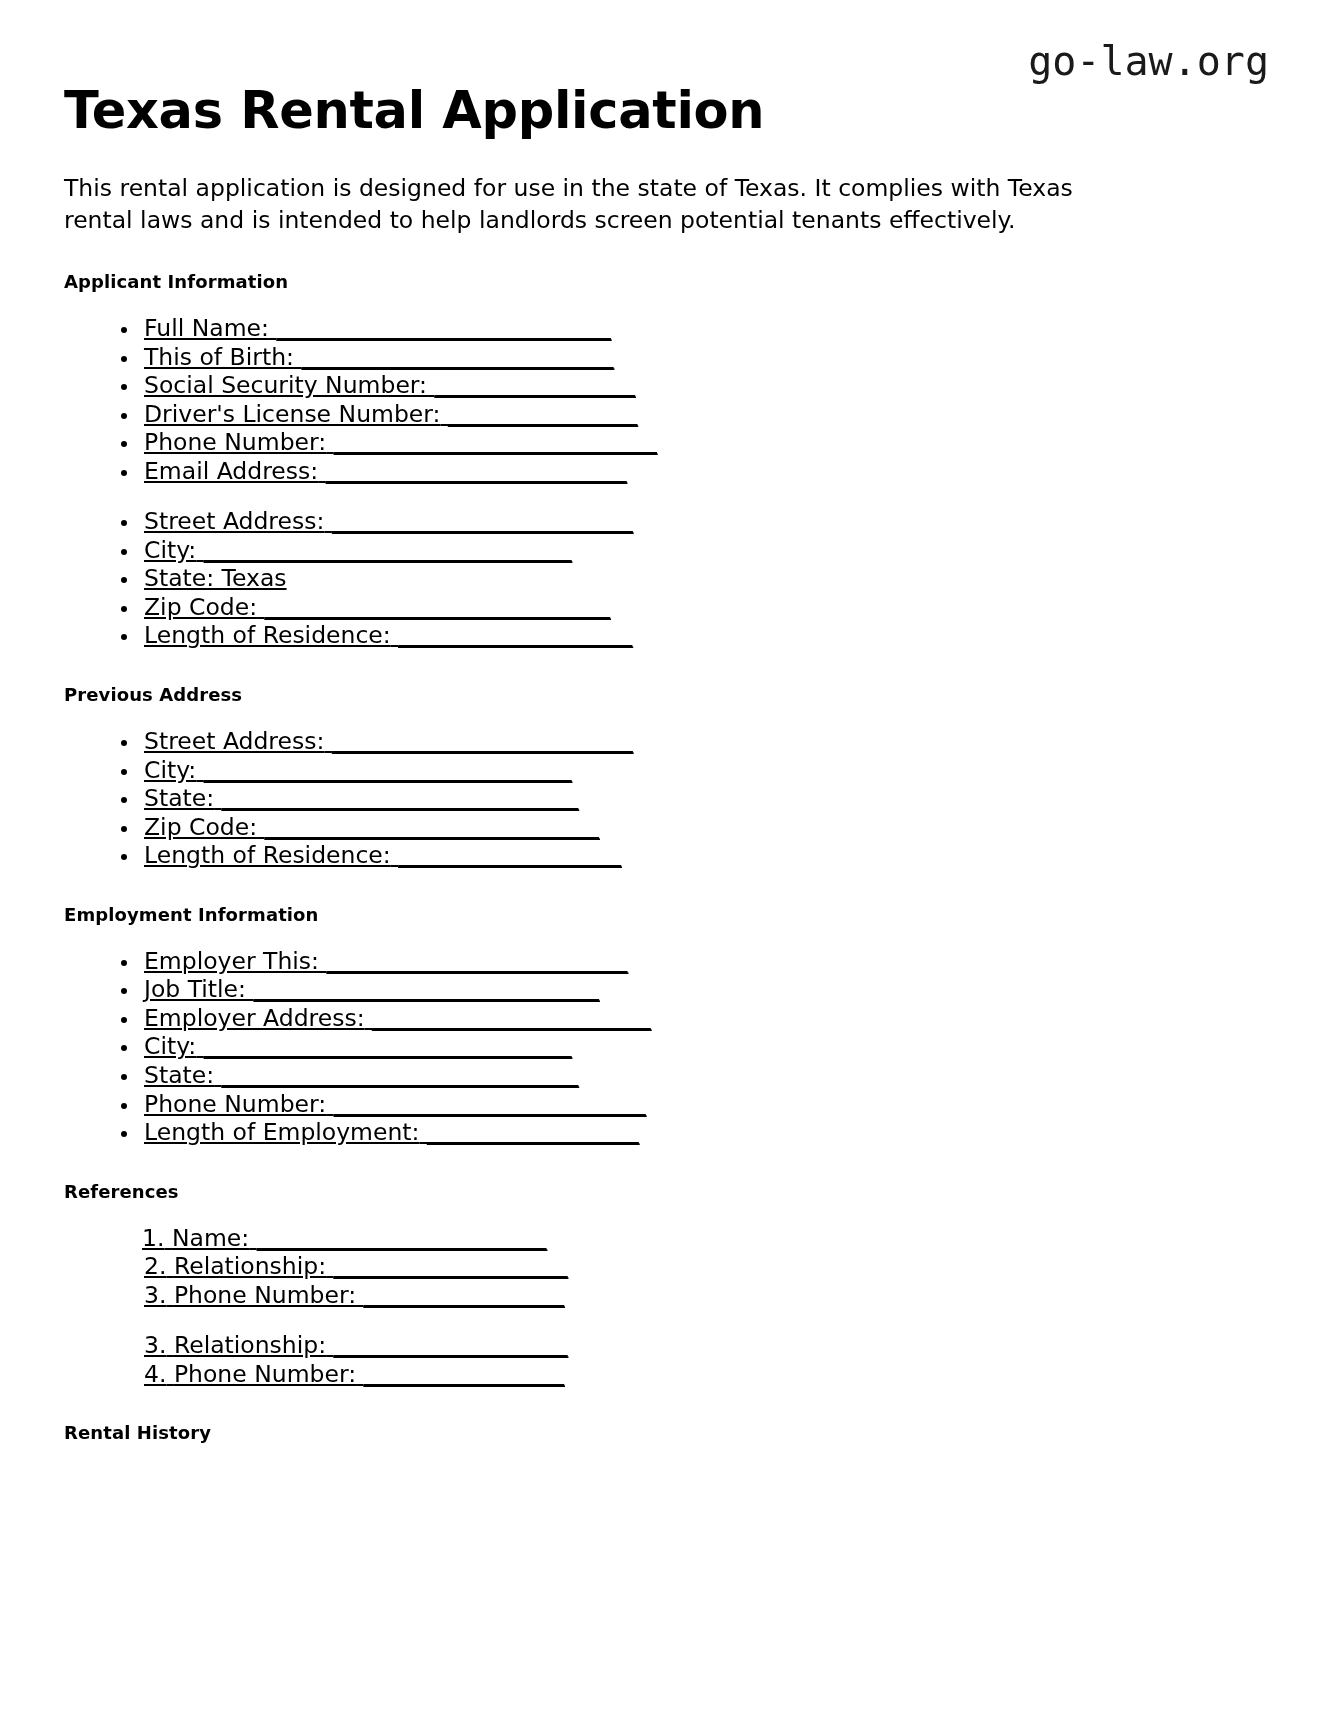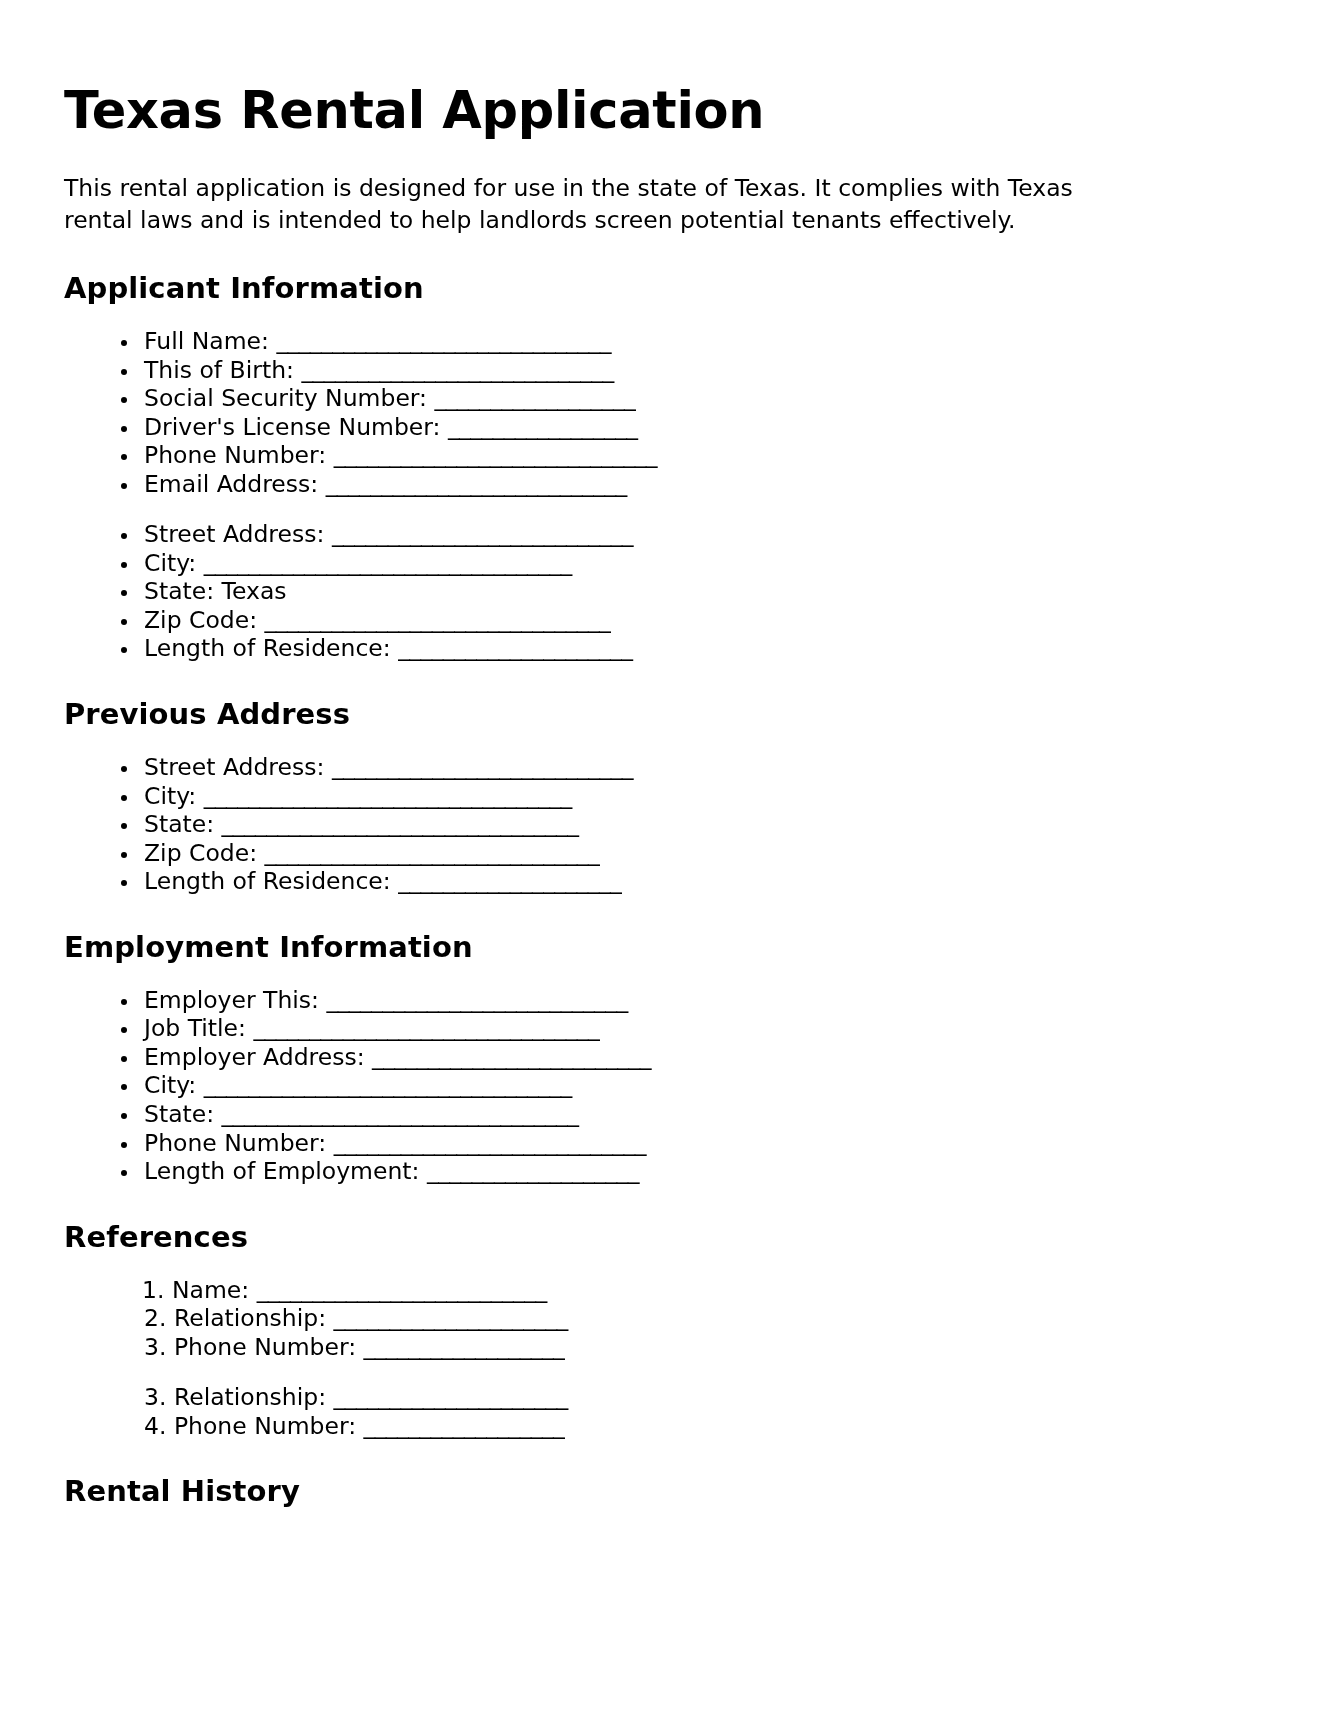--- a/index.html
+++ b/index.html
@@ -44,49 +44,51 @@
   }
   p.intro {
     margin: 34px 0 0 0;
     font-size: 23.5px;
     line-height: 1.36;
     max-width: 1020px;
     color: #000;
   }
   h2.section-title {
     margin: 34px 0 0 0;
-    font-size: 29px;
+    font-size: 18px;
     font-weight: bold;
     letter-spacing: 0.1px;
     color: #000;
   }
   ul.fields, ol.fields {
     margin: 22px 0 0 0;
     padding-left: 76px;
     list-style-position: outside;
+    text-decoration: underline;
   }
   ul.fields { list-style-type: disc; }
   ul.fields > li, ol.fields > li {
     font-size: 23.5px;
     line-height: 1.215;
     color: #000;
     padding-left: 4px;
   }
   ul.fields > li::marker { font-size: 19px; }
   .blank {
     letter-spacing: -0.6px;
   }
   .group-gap { margin-top: 26px; }
   .tail-space { height: 80px; }
 </style>
 </head>
 <body>
 
 <div class="page">
 
+  <div class="watermark">go-law.org</div>
 
   <h1 class="doc-title">Texas Rental Application</h1>
 
   <p class="intro">This rental application is designed for use in the state of Texas. It complies with Texas rental laws and is intended to help landlords screen potential tenants effectively.</p>
 
   <h2 class="section-title">Applicant Information</h2>
   <ul class="fields">
     <li><span>Full Name:</span> <span class="blank">______________________________</span></li>
     <li><span>This of Birth:</span> <span class="blank">____________________________</span></li>
     <li><span>Social Security Number:</span> <span class="blank">__________________</span></li>

